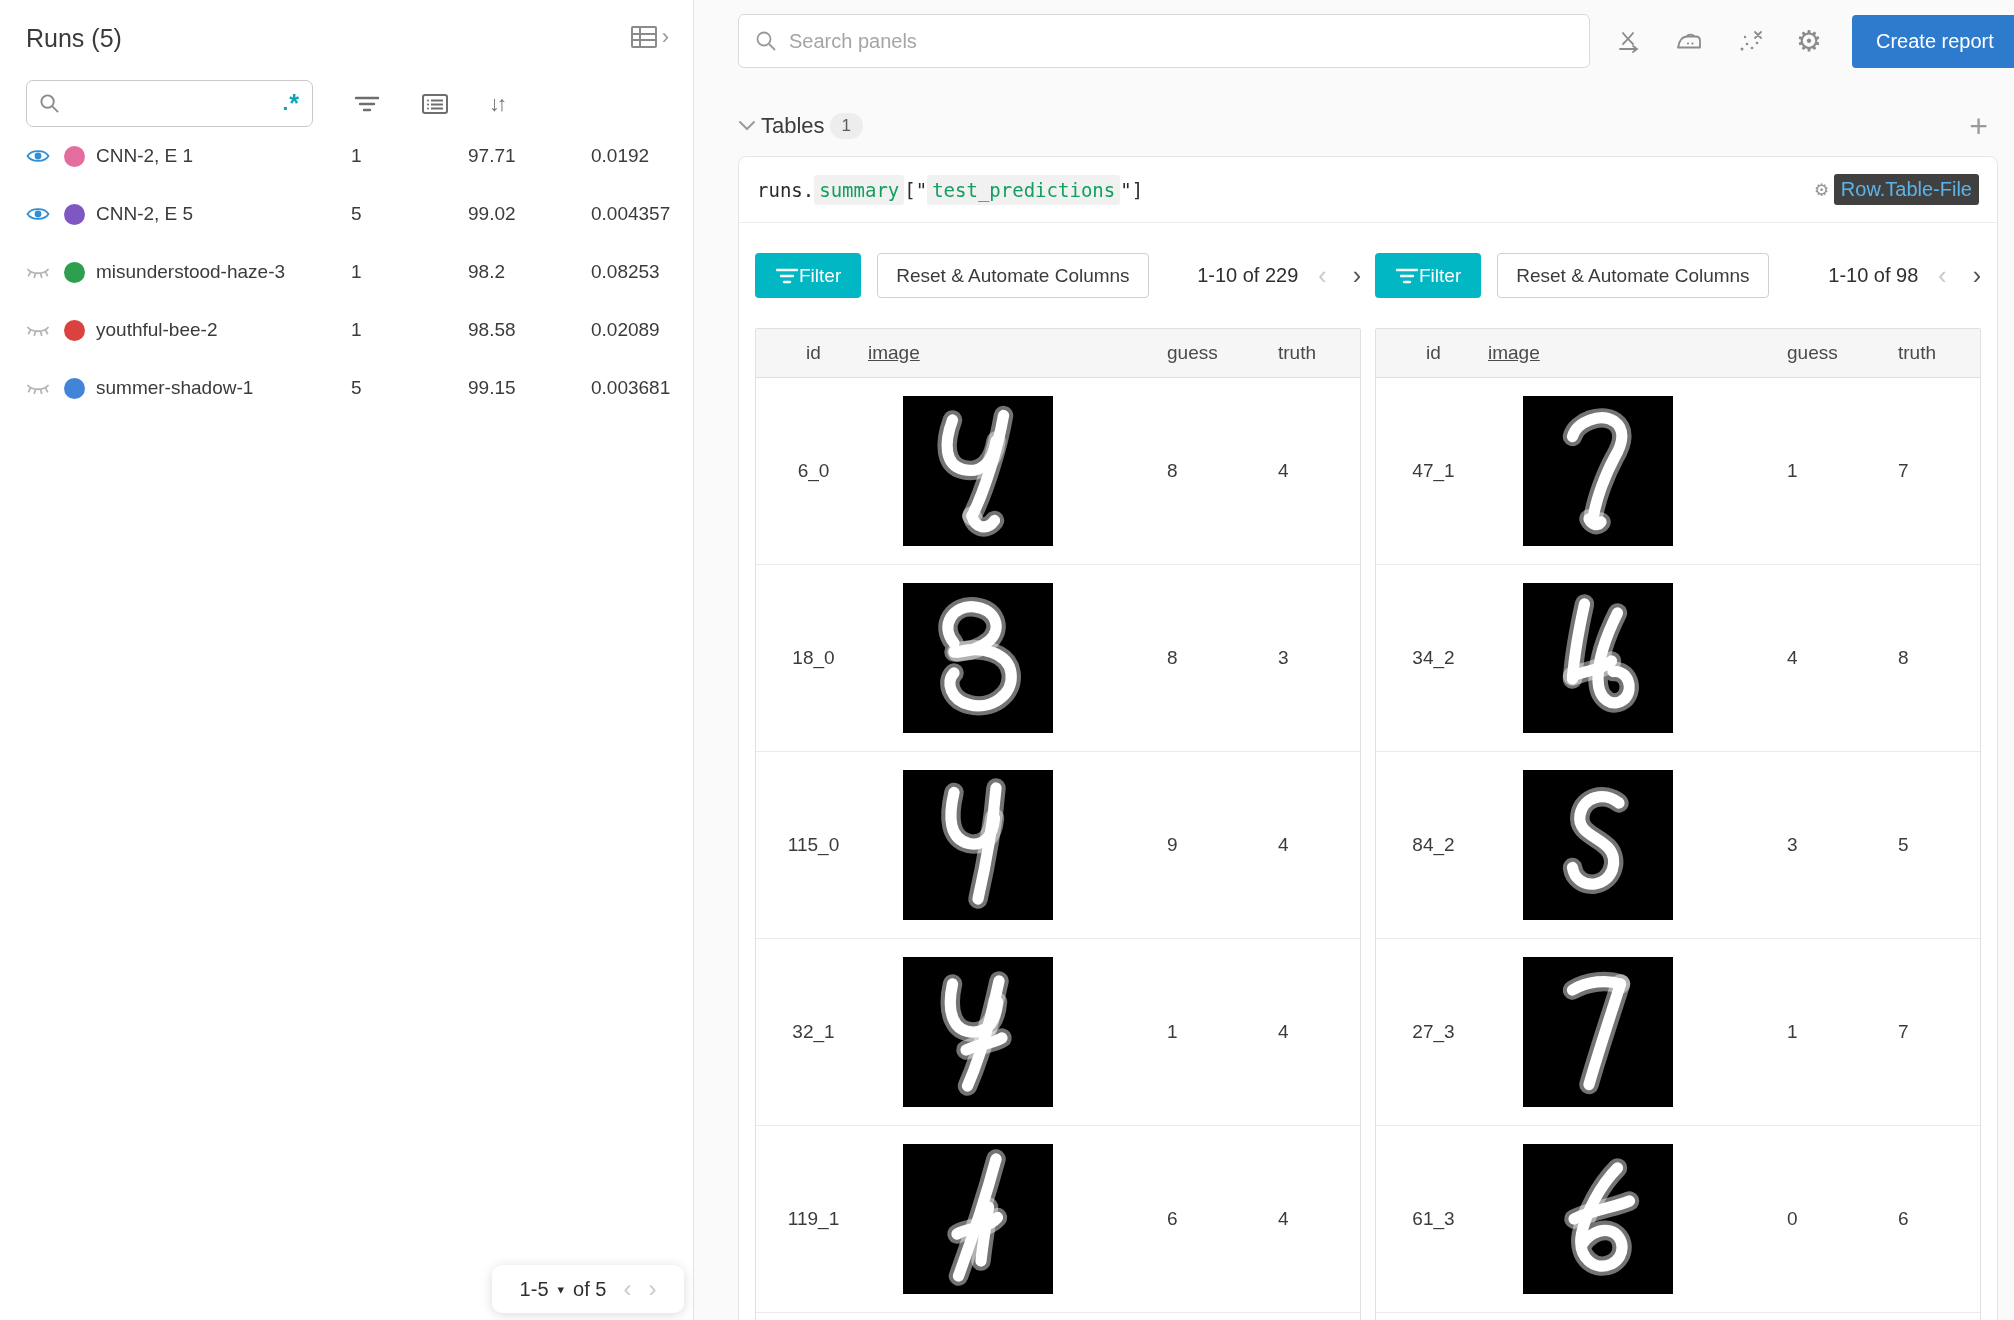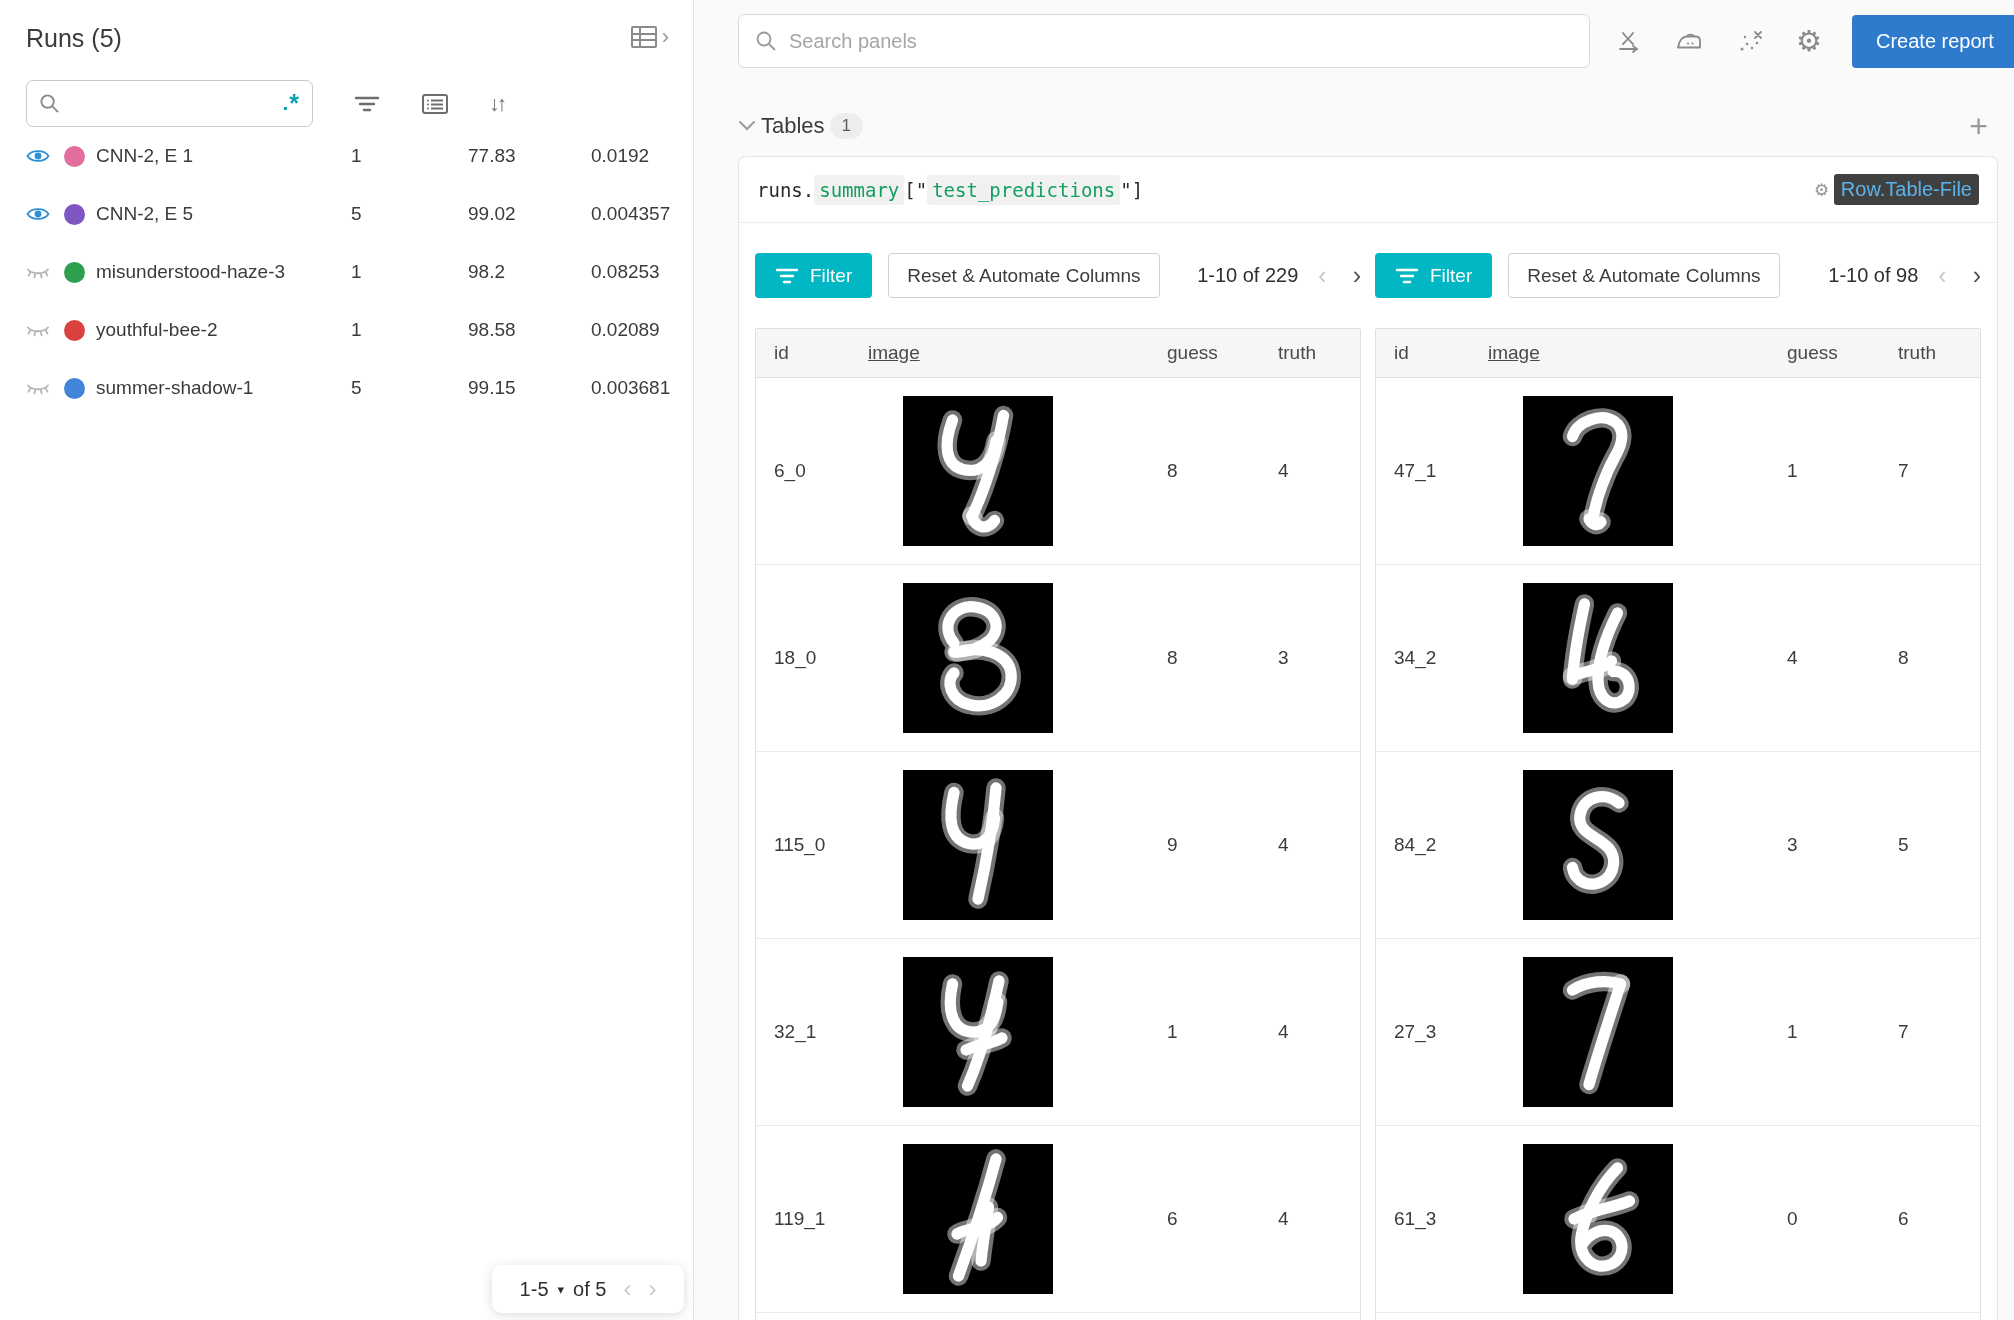--- a/index.html
+++ b/index.html
@@ -76,32 +76,32 @@
   .tok-pill { background:#f1f1f1; border-radius:3px; padding:4px 5px; color:#12a05f; }
   .expr-right { margin-left:auto; display:flex; align-items:center; gap:6px; }
   .expr-right .gear-glyph { font-size:21px; color:#9a9a9a; }
   .type-link { color:#5cb3ea; background:#404040; border-radius:3px; padding:4px 7px; font-size:20px;
                font-family:"Liberation Sans","DejaVu Sans",sans-serif; cursor:pointer; }
 
   .tables-wrap { display:flex; gap:14px; padding:30px 16px 0 16px; }
   .wtable { flex:1; min-width:0; }
   .t-controls { display:flex; align-items:center; height:45px; margin-bottom:30px; }
   .filter-btn { background:#00b7c3; color:#fff; border:none; border-radius:4px; height:45px; padding:0 20px;
-                display:flex; align-items:center; gap:11px; font-size:19px; font-family:inherit; cursor:pointer; }
+                display:flex; align-items:center; font-size:19px; font-family:inherit; cursor:pointer; }
   .reset-btn { margin-left:16px; height:45px; padding:0 18px; background:#fff; border:1px solid #d0d0d0;
                border-radius:4px; font-size:19px; color:#3b3b3b; font-family:inherit; cursor:pointer; }
   .t-pg { margin-left:auto; font-size:20px; color:#2f2f2f; white-space:nowrap;text-align:right; }
   .t-chevs { display:flex; gap:26px; margin-left:20px; font-size:25px; line-height:1; }
   .t-chevs .prev { color:#c9c9c9; cursor:pointer; }
   .t-chevs .next { color:#555; cursor:pointer; }
 
   .t-grid { border:1px solid #dfdfdf; border-radius:2px; }
   .t-head { display:grid; grid-template-columns:97px 288px 115px 1fr; height:49px; align-items:center;
             background:#f6f6f6; border-bottom:1px solid #dfdfdf; font-size:19px; color:#4a4a4a; }
-  .c-id { padding-left:18px; }
+  .c-id { padding-left:18px;text-align:center; }
   .c-img { padding-left:15px;text-decoration:underline; }
   .c-guess { padding-left:26px; }
   .c-truth { padding-left:22px; }
   .t-row { display:grid; grid-template-columns:97px 288px 115px 1fr; height:187px; align-items:center;
            border-bottom:1px solid #eaeaea; font-size:19px; color:#3b3b3b; background:#fff; }
   .t-row.partial { height:50px; border-bottom:none; }
   .digit-box { width:150px; height:150px; margin-left:50px; display:block; background:#000; }
 </style>
 </head>
 <body>
@@ -160,21 +160,21 @@
     <div id="runs-list">
   <div class="run-row">
     <svg class="eye open eye-open" viewBox="0 0 24 24">
       <path d="M1.5 12 C5.5 5.5, 18.5 5.5, 22.5 12 C18.5 18.5, 5.5 18.5, 1.5 12 Z" fill="none" stroke="currentColor" stroke-width="1.8"></path>
       <circle cx="12" cy="12" r="3.4" fill="currentColor"></circle>
     </svg>
 
     <span class="run-dot" style="background: rgb(226, 109, 158);"></span>
     <span class="f-name">CNN-2, E 1</span>
     <span class="f-epochs">1</span>
-    <span class="f-acc">77.83</span>
+    <span class="f-acc">97.71</span>
     <span class="f-loss">0.0192</span>
   </div>
 
   <div class="run-row">
     <svg class="eye open eye-open" viewBox="0 0 24 24">
       <path d="M1.5 12 C5.5 5.5, 18.5 5.5, 22.5 12 C18.5 18.5, 5.5 18.5, 1.5 12 Z" fill="none" stroke="currentColor" stroke-width="1.8"></path>
       <circle cx="12" cy="12" r="3.4" fill="currentColor"></circle>
     </svg>
 
     <span class="run-dot" style="background: rgb(126, 87, 194);"></span>

